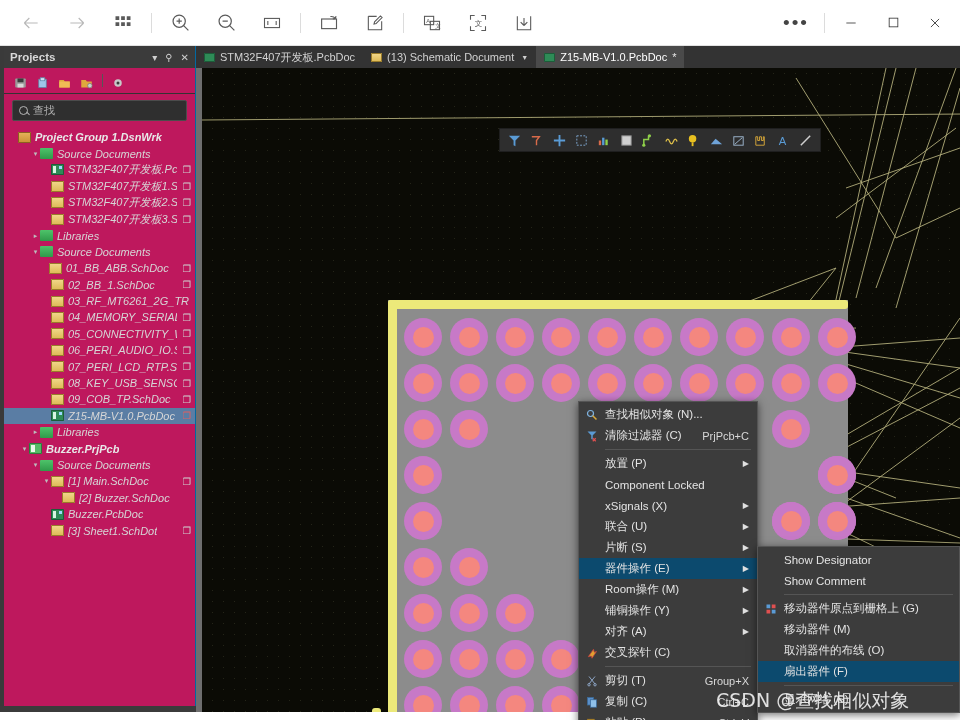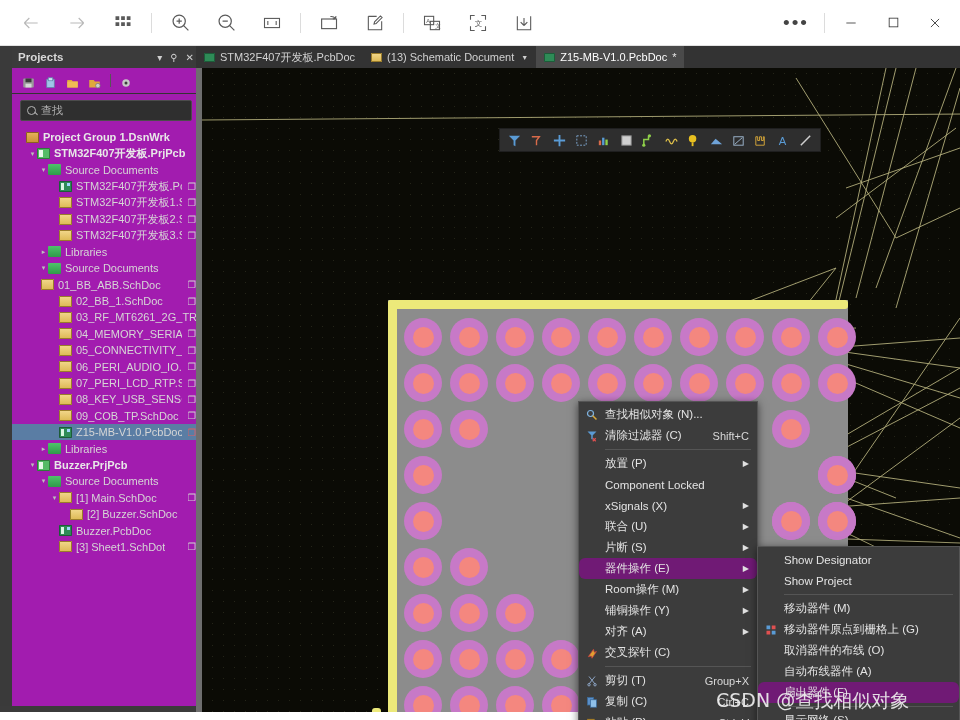--- a/index.html
+++ b/index.html
@@ -20,22 +20,22 @@
   .vb-dots { width:46px; height:40px; display:flex; align-items:center; justify-content:center;
      letter-spacing:2px; font-size:19px; color:#444; line-height:8px; }
   .win-btn { width:42px; height:40px; display:flex; align-items:center; justify-content:center;
      color:#333; font-size:14px; }
 
   
   #altium { position:absolute; left:0; top:46px; width:960px; height:674px;
      background:#3a3a3a; overflow:hidden; }
 
   
-  .panel { position:absolute; left:12px; top:0; width:195px; height:660px; background:#a21caf;
-     border-right:7px solid #0369a1; }
+  .panel { position:absolute; left:4px; top:0; width:195px; height:660px; background:#be185d;
+     border-right:4px solid #0369a1; }
   .panel-head { height:22px; display:flex; align-items:center; padding:0 6px;
      background:#3b3b3b; }
   .panel-title { color:#d8d8d8; font-size:11.5px; font-weight:bold; }
   .panel-head-icons { margin-left:auto; display:flex; align-items:center; gap:8px;
      color:#cfcfcf; font-size:10px; }
   .panel-toolbar { height:26px; display:flex; align-items:center; gap:9px; padding:0 10px;
      border-bottom:1px solid #333; }
   .ptb-ic { width:13px; height:12px; display:inline-block; position:relative; }
   .ptb-sep { width:1px; height:13px; background:#565656; }
 
@@ -44,21 +44,21 @@
      display:flex; align-items:center; padding:0 6px; gap:5px; }
   .search-box .mag { width:9px; height:9px; border:1.4px solid #b5b5b5; border-radius:50%;
      position:relative; flex:none; }
   .search-box .mag:after { content:""; position:absolute; width:4px; height:1.4px;
      background:#b5b5b5; right:-3px; bottom:0px; transform:rotate(45deg); }
   .search-box span { color:#b0b0b0; font-size:11px; }
 
   .tree { padding-top:3px; font-size:11px; color:#d6d6d6; overflow:hidden; }
   .node { height:16.4px; display:flex; align-items:center; white-space:nowrap;
      padding-right:4px; position:relative; }
-  .node .lbl { overflow:hidden; text-overflow:clip; }
+  .node .lbl { overflow:hidden; text-overflow:clip;font-style:italic; }
   .node.bold .lbl { font-weight:bold; color:#e8e8e8; }
   .node.sel { background:#5a7da4; }
   .node.selbox { outline:1px solid #6f8fb0; }
   .arrow { width:9px; flex:none; color:#bdbdbd; font-size:7px; text-align:center; }
   .ico { width:13px; height:11px; flex:none; margin-right:4px; border-radius:1px; }
   .ico.wrk { background:linear-gradient(#e8b45c,#c98f34); box-shadow:inset 0 0 0 1px #8c6020; }
   .ico.prj { background:#55bb66; box-shadow:inset 0 0 0 1px #2f7a3c; position:relative; }
   .ico.prj:after{ content:""; position:absolute; left:2px; top:2px; width:4px;height:7px;
      background:#e9f7ea; }
   .ico.folder { background:linear-gradient(#4ec36a,#2f9a4a); border-radius:1px 1px 1px 1px; }
@@ -104,21 +104,21 @@
      background:#c779c7; display:flex; align-items:center; justify-content:center; }
   .pad i { width:21px; height:21px; border-radius:50%; background:#f4877f; display:block; }
 
   .ratlayer { position:absolute; inset:0; pointer-events:none; }
 
   
   .menu { position:absolute; background:#3c3c3c; border:1px solid #555;
      box-shadow:0 2px 8px rgba(0,0,0,.55); font-size:11.5px; color:#e3e3e3; z-index:40;
      padding:2px 0; }
   .mi { height:21px; display:flex; align-items:center; padding:0 8px 0 0; position:relative; }
-  .mi.hl { background:#701a75;border-radius:6px; }
+  .mi.hl { background:#0c4a6e; }
   .mi .gut { width:26px; flex:none; display:flex; align-items:center; justify-content:center; }
   .mi .txt { flex:1; white-space:nowrap; }
   .mi .acc { color:#d8d8d8; font-size:11px; padding-left:16px; white-space:nowrap; }
   .mi .sub { margin-left:10px; font-size:8px; color:#e0e0e0; }
   .msep { height:1px; background:#555; margin:3px 6px 3px 26px; }
   .menu.m1 { left:578px; top:355px; width:180px; }
   .menu.m2 { left:757px; top:500px; width:203px; }
 
   
   .wm { position:absolute; left:716px; top:688px; font-size:19px; color:#eeeeee;
@@ -277,25 +277,20 @@
           <span>查找</span>
         </div>
       </div>
 
       <div class="tree" id="tree">
           <div class="node bold" style="padding-left: 5px;">
             <span class="arrow"></span>
             <span class="ico wrk"></span>
             <span class="lbl">Project Group 1.DsnWrk</span>
           </div>
-          <div class="node bold" style="padding-left: 16px;">
-            <span class="arrow">▾</span>
-            <span class="ico prj"></span>
-            <span class="lbl">STM32F407开发板.PrjPcb</span>
-          </div>
           <div class="node" style="padding-left: 27px;">
             <span class="arrow">▾</span>
             <span class="ico folder"></span>
             <span class="lbl">Source Documents</span>
           </div>
           <div class="node" style="padding-left: 38px;">
             <span class="arrow"></span>
             <span class="ico pcb"></span>
             <span class="lbl">STM32F407开发板.Pcb</span>
             <span class="doc-ic">❐</span>
@@ -321,21 +316,21 @@
           <div class="node" style="padding-left: 27px;">
             <span class="arrow">▸</span>
             <span class="ico folder"></span>
             <span class="lbl">Libraries</span>
           </div>
           <div class="node" style="padding-left: 27px;">
             <span class="arrow">▾</span>
             <span class="ico folder"></span>
             <span class="lbl">Source Documents</span>
           </div>
-          <div class="node" style="padding-left: 20px;">
+          <div class="node" style="padding-left: 36px;">
             <span class="arrow"></span>
             <span class="ico sch"></span>
             <span class="lbl">01_BB_ABB.SchDoc</span>
             <span class="doc-ic">❐</span>
           </div>
           <div class="node" style="padding-left: 38px;">
             <span class="arrow"></span>
             <span class="ico sch"></span>
             <span class="lbl">02_BB_1.SchDoc</span>
             <span class="doc-ic">❐</span>
@@ -760,21 +755,21 @@
           <span class="txt">查找相似对象 (N)...</span>
         </div>
         <div class="mi">
           <span class="gut">
             <svg width="12" height="12" viewBox="0 0 16 16">
               <path d="M2 2h12l-5 5v6l-2-1V7z" fill="#5a9bd5"></path>
               <path d="M9 11l4 4M13 11l-4 4" stroke="#e05050" stroke-width="1.6"></path>
             </svg>
           </span>
           <span class="txt">清除过滤器 (C)</span>
-          <span class="acc">Shift+C</span>
+          <span class="acc">PrjPcb+C</span>
         </div>
         <div class="msep"></div>
         <div class="mi">
           <span class="gut"></span>
           <span class="txt">放置 (P)</span>
           <span class="sub">▶</span>
         </div>
         <div class="mi">
           <span class="gut"></span>
           <span class="txt">Component Locked</span>
@@ -856,45 +851,41 @@
         </div>
       </div>
 
     <div class="menu m2" id="menu2">
         <div class="mi">
           <span class="gut"></span>
           <span class="txt">Show Designator</span>
         </div>
         <div class="mi">
           <span class="gut"></span>
-          <span class="txt">Show Project</span>
+          <span class="txt">Show Comment</span>
         </div>
         <div class="msep"></div>
-        <div class="mi">
-          <span class="gut"></span>
-          <span class="txt">移动器件 (M)</span>
-        </div>
         <div class="mi">
           <span class="gut">
             <svg width="12" height="12" viewBox="0 0 16 16">
               <rect x="2" y="2" width="5" height="5" fill="#5a9bd5"></rect>
               <rect x="9" y="2" width="5" height="5" fill="#e05050"></rect>
               <rect x="2" y="9" width="5" height="5" fill="#e05050"></rect>
               <rect x="9" y="9" width="5" height="5" fill="#5a9bd5"></rect>
             </svg>
           </span>
           <span class="txt">移动器件原点到栅格上 (G)</span>
         </div>
         <div class="mi">
           <span class="gut"></span>
+          <span class="txt">移动器件 (M)</span>
+        </div>
+        <div class="mi">
+          <span class="gut"></span>
           <span class="txt">取消器件的布线 (O)</span>
-        </div>
-        <div class="mi">
-          <span class="gut"></span>
-          <span class="txt">自动布线器件 (A)</span>
         </div>
         <div class="mi hl">
           <span class="gut"></span>
           <span class="txt">扇出器件 (F)</span>
         </div>
         <div class="msep"></div>
         <div class="mi">
           <span class="gut"></span>
           <span class="txt">显示网络 (S)</span>
         </div>

